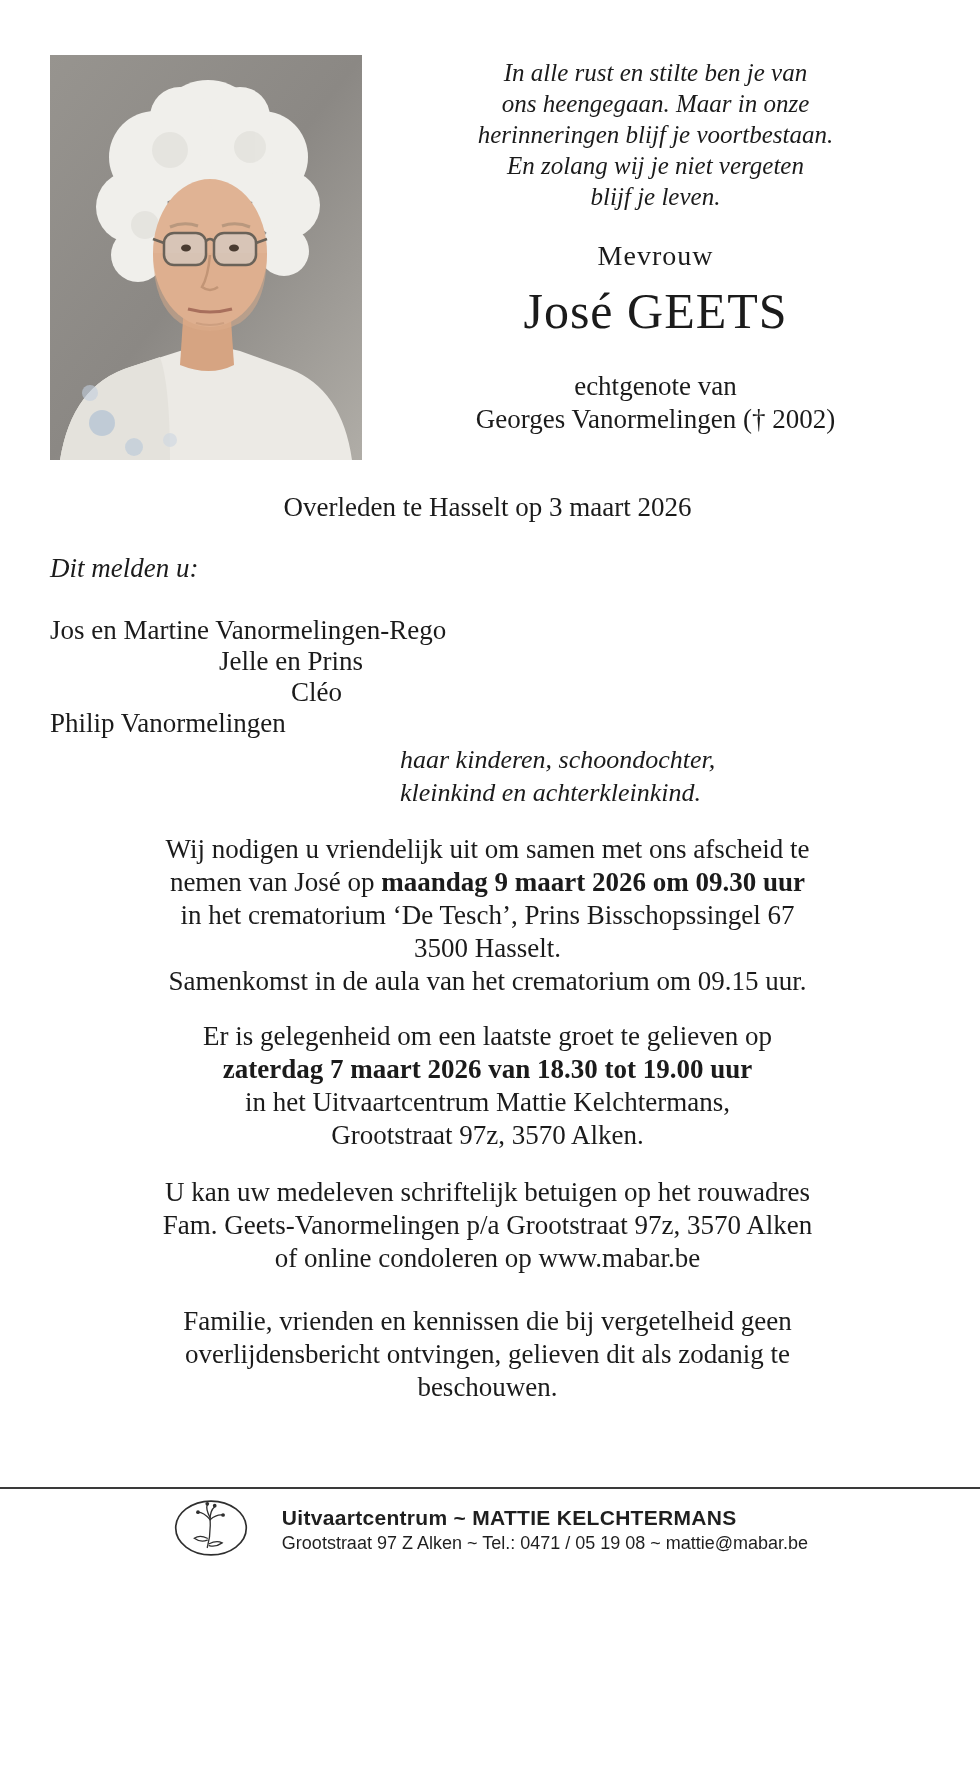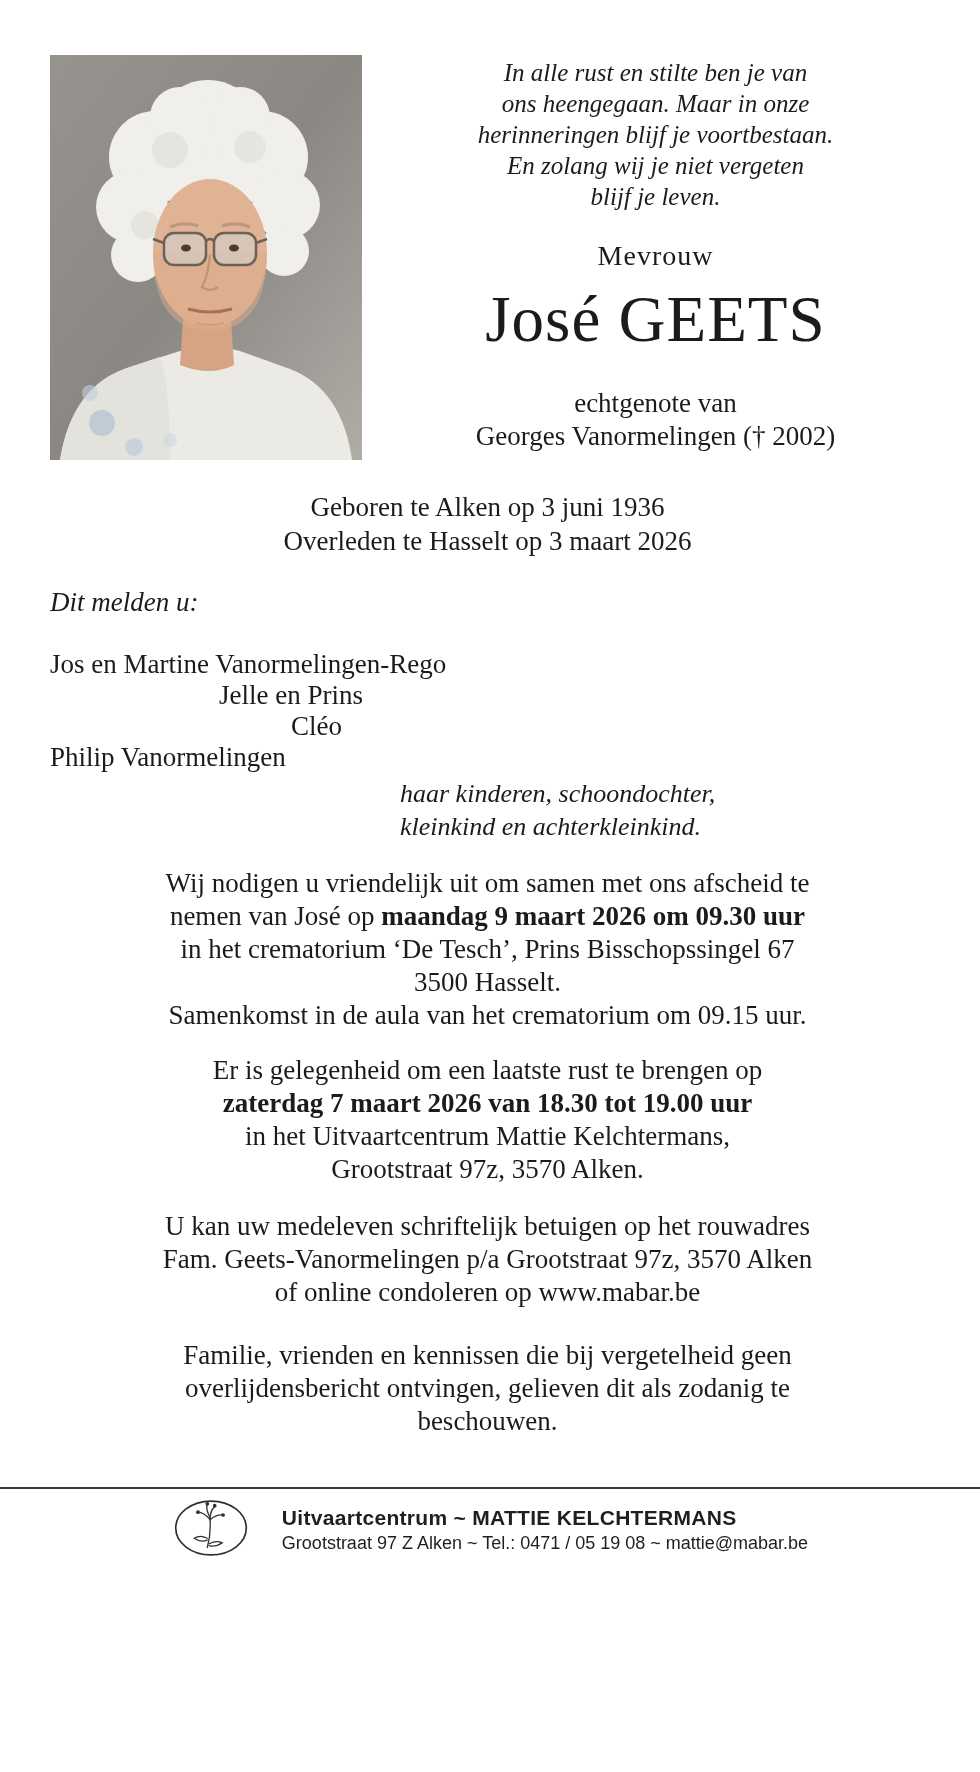--- a/index.html
+++ b/index.html
@@ -10,21 +10,21 @@
     font-family:"Liberation Serif", serif;
   }
   .content { padding:55px 55px 0 50px; }
 
   .top-section { display:flex; gap:24px; }
   .photo-frame { width:312px; height:405px; flex:0 0 auto; overflow:hidden; }
   .right-col { flex:1; text-align:center; padding-top:2px; }
 
   .poem { font-style:italic; font-size:25px; line-height:31px; white-space:pre-line; }
   .salutation { margin-top:28px; font-size:28px; letter-spacing:1px; }
-  .deceased-name { margin-top:10px; font-size:65px; letter-spacing:1px; font-weight:400; }
+  .deceased-name { margin-top:10px; font-size:50px; letter-spacing:1px; font-weight:400; }
   .spouse-intro { margin-top:30px; font-size:27px; line-height:33px; }
   .spouse { font-size:27px; line-height:33px; }
 
   .dates { text-align:center; margin-top:30px; font-size:27px; line-height:34px; white-space:pre-line; }
   .intro { margin-top:28px; font-style:italic; font-size:27px; line-height:33px; }
   .family-list { margin-top:30px; font-size:27px; line-height:31px; }
   .family-item.indent-1 { padding-left:169px; }
   .family-item.indent-2 { padding-left:241px; }
   .relation { margin-top:4px; margin-left:350px; font-style:italic; font-size:26px; line-height:33px; white-space:pre-line; }
 
@@ -112,41 +112,41 @@
 herinneringen blijf je voortbestaan.
 En zolang wij je niet vergeten
 blijf je leven.</div>
         <div class="salutation">Mevrouw</div>
         <div class="deceased-name">José GEETS</div>
         <div class="spouse-intro">echtgenote van</div>
         <div class="spouse">Georges Vanormelingen († 2002)</div>
       </div>
     </div>
 
-    <div class="dates"><div>Geboren te Alken op 3 juni 1936</div><div>Overleden te Hasselt op 3 maart 2026</div></div>
+    <div class="dates"><div>Overleden te Hasselt op 3 maart 2026</div></div>
 
     <div class="intro">Dit melden u:</div>
 
     <div class="family-list">
       <div class="family-item">Jos en Martine Vanormelingen-Rego</div>
       <div class="family-item indent-1">Jelle en Prins</div>
       <div class="family-item indent-2">Cléo</div>
       <div class="family-item">Philip Vanormelingen</div>
     </div>
 
     <div class="relation">haar kinderen, schoondochter,
 kleinkind en achterkleinkind.</div>
 
     <p class="para service"><span>Wij nodigen u vriendelijk uit om samen met ons afscheid te
 nemen van José op </span><b>maandag 9 maart 2026 om 09.30 uur</b><span>
 in het crematorium ‘De Tesch’, Prins Bisschopssingel 67
 3500 Hasselt.
 Samenkomst in de aula van het crematorium om 09.15 uur.</span></p>
 
-    <p class="para greeting"><span>Er is gelegenheid om een laatste rust te brengen op
+    <p class="para greeting"><span>Er is gelegenheid om een laatste groet te gelieven op
 </span><b>zaterdag 7 maart 2026 van 18.30 tot 19.00 uur</b><span>
 in het Uitvaartcentrum Mattie Kelchtermans,
 Grootstraat 97z, 3570 Alken.</span></p>
 
     <p class="para condolence">U kan uw medeleven schriftelijk betuigen op het rouwadres
 Fam. Geets-Vanormelingen p/a Grootstraat 97z, 3570 Alken
 of online condoleren op www.mabar.be</p>
 
     <p class="para notice">Familie, vrienden en kennissen die bij vergetelheid geen
 overlijdensbericht ontvingen, gelieven dit als zodanig te

